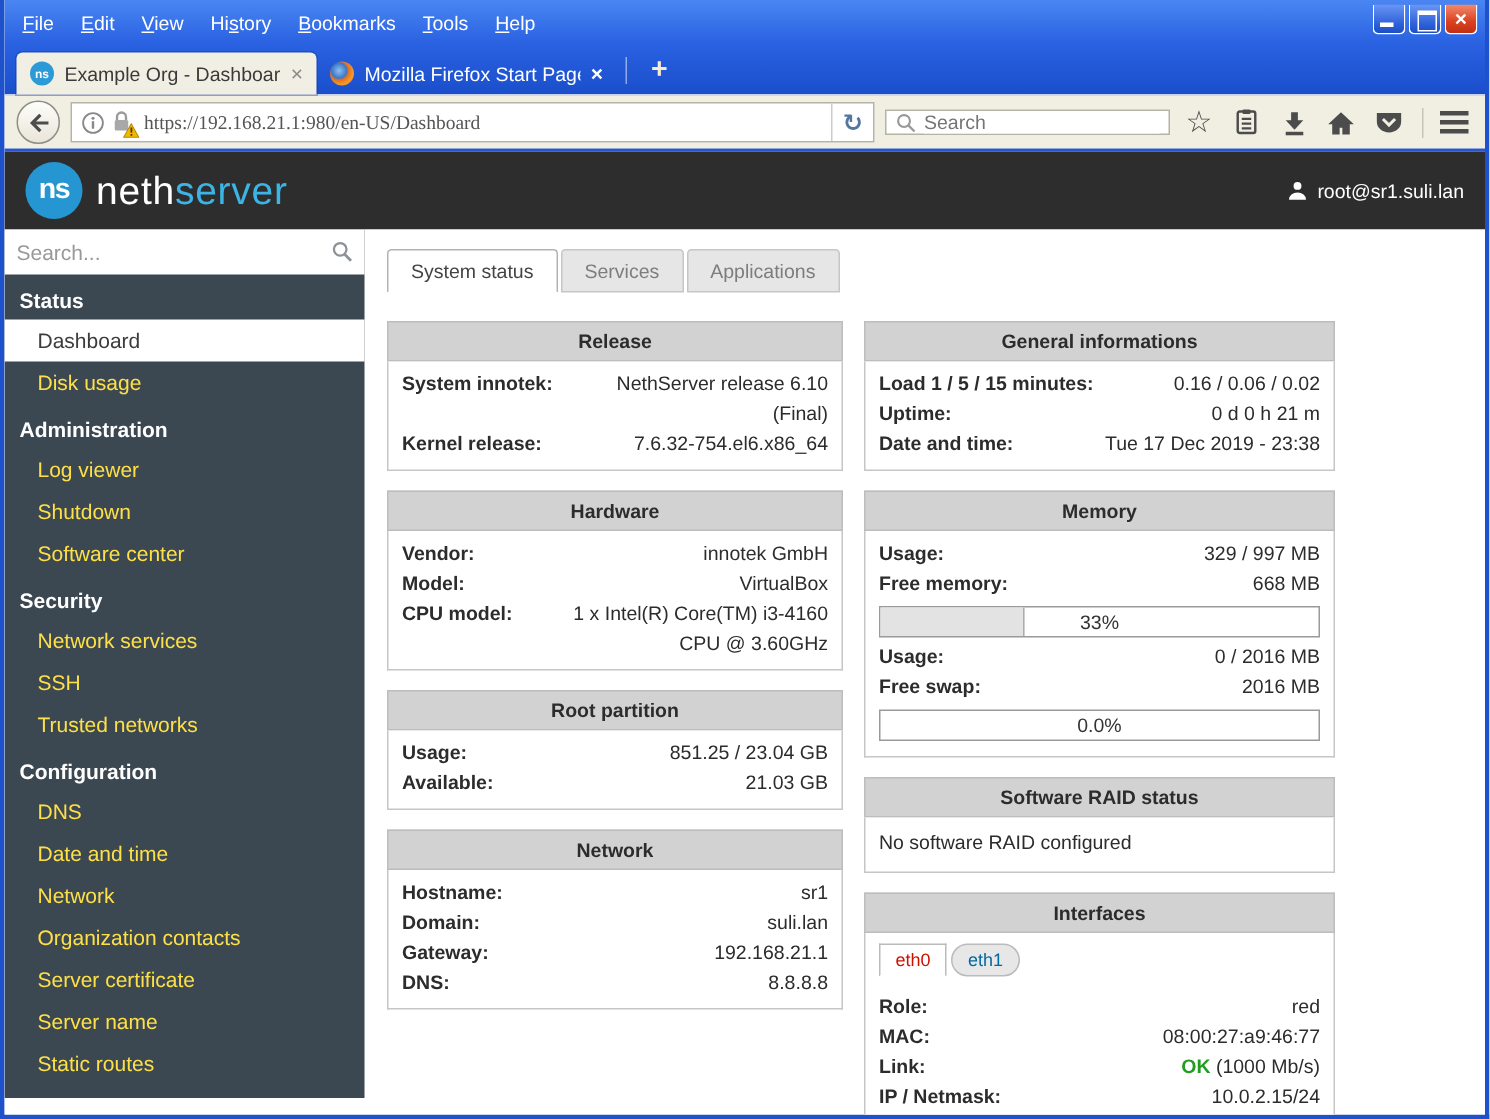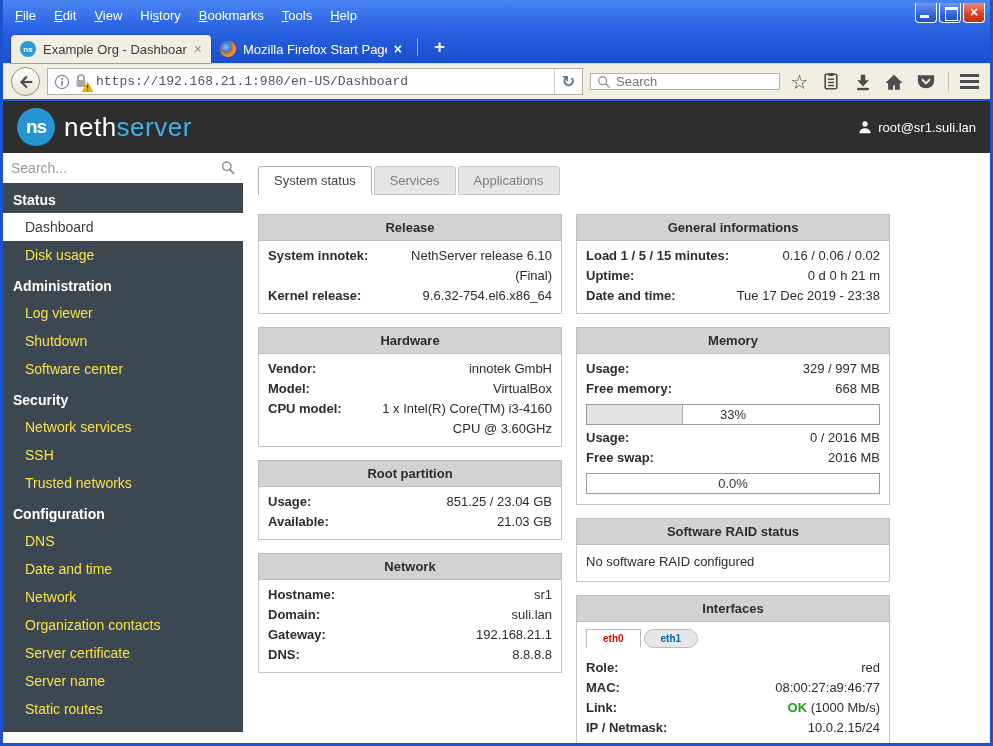--- a/index.html
+++ b/index.html
@@ -37,21 +37,21 @@
   .navbar { height:36px; background:#f1eee2; display:flex; align-items:center; padding:0 8px; gap:7px;
             border-top:1px solid #cfd8f0; }
   .back-btn { width:29px; height:29px; border-radius:50%; border:1px solid #8f8f88; flex:none; cursor:pointer;
             background:linear-gradient(180deg,#fdfdfa,#e9e5d8); display:flex; align-items:center; justify-content:center; }
   .urlbar { display:flex; align-items:center; background:#fff; border:1px solid #b6b2a4; height:27px;
             width:536px; flex:none; }
   .urlbar-icons { display:flex; align-items:center; gap:4px; padding:0 5px 0 6px; position:relative; }
   .lock-wrap { position:relative; width:17px; height:17px; }
   .lock-wrap svg.warn { position:absolute; right:-2px; bottom:-2px; }
   .url-input { flex:1; border:none; outline:none; font-size:13px; color:#555; background:transparent;
-            font-family:Liberation Mono, monospace; }
+            font-family:Liberation Serif, serif; }
   .reload-btn { border-left:1px solid #ccc; width:28px; height:100%; display:flex; align-items:center;
             justify-content:center; color:#54779e; font-size:16px; font-weight:bold; cursor:pointer; }
   .searchbox { display:flex; align-items:center; background:#fff; border:1px solid #b6b2a4; height:17px;
             width:190px; flex:none; padding:0 6px; gap:5px; }
   .search-input { flex:1; border:none; outline:none; font-size:13px; color:#555; min-width:0;
             font-family:"Liberation Sans","DejaVu Sans",sans-serif; }
   .nav-icon { color:#4c4c4c; display:flex; align-items:center; justify-content:center; width:30px; height:28px; cursor:pointer; }
   .star-glyph { font-size:20px; line-height:1; }
   .nav-sep { width:1px; height:20px; background:#c9c5b6; margin:0 2px; }
   .bars { width:19px; height:15px; position:relative; }
@@ -92,21 +92,21 @@
   .row { display:flex; justify-content:space-between; gap:10px; line-height:20px; }
   .rlabel { font-weight:bold; white-space:nowrap; }
   .rvalue { text-align:right; flex:1; }
   .rvalue .ok { color:#1f9e1f; font-weight:bold; }
   .pbar { position:relative; height:21px; border:1px solid #9a9a9a; margin:5px 0 3px; background:#fff; }
   .pfill { position:absolute; left:0; top:0; bottom:0; }
   .pfill.bordered { border-right:1px solid #adadad; }
   .plabel { position:absolute; left:0; right:0; text-align:center; line-height:19px; font-size:13px; color:#333; }
   .ptext { line-height:20px; padding:2px 0; }
   .iftabs { display:flex; gap:3px; margin:2px 0 10px; }
-  .iftab { border:1px solid #bbb; background:#e7e7e7; padding:3px 16px; font-weight:bold; font-size:10px; cursor:pointer; }
+  .iftab { border:1px solid #bbb; background:#e7e7e7; padding:3px 10px; font-weight:normal; font-size:12px; cursor:pointer; }
   .iftab.active { background:#fff; border-bottom-color:#fff; }
 </style>
 </head>
 <body>
 
 <div class="window">
 
   <div class="chrome-top">
     <div class="menubar-row">
       <div style="display:flex;">
@@ -268,21 +268,21 @@
         <div class="col-left">
             <section class="panel">
               <div class="panel-h">Release</div>
               <div class="panel-b">
                 <div class="row">
                   <span class="rlabel">System innotek:</span>
                   <span class="rvalue">NethServer release 6.10 (Final)</span>
                 </div>
                 <div class="row">
                   <span class="rlabel">Kernel release:</span>
-                  <span class="rvalue">9.6.32-754.el6.x86_64</span>
+                  <span class="rvalue">7.6.32-754.el6.x86_64</span>
                 </div>
               </div>
             </section>
             <section class="panel">
               <div class="panel-h">Hardware</div>
               <div class="panel-b">
                 <div class="row">
                   <span class="rlabel">Vendor:</span>
                   <span class="rvalue">innotek GmbH</span>
                 </div>

